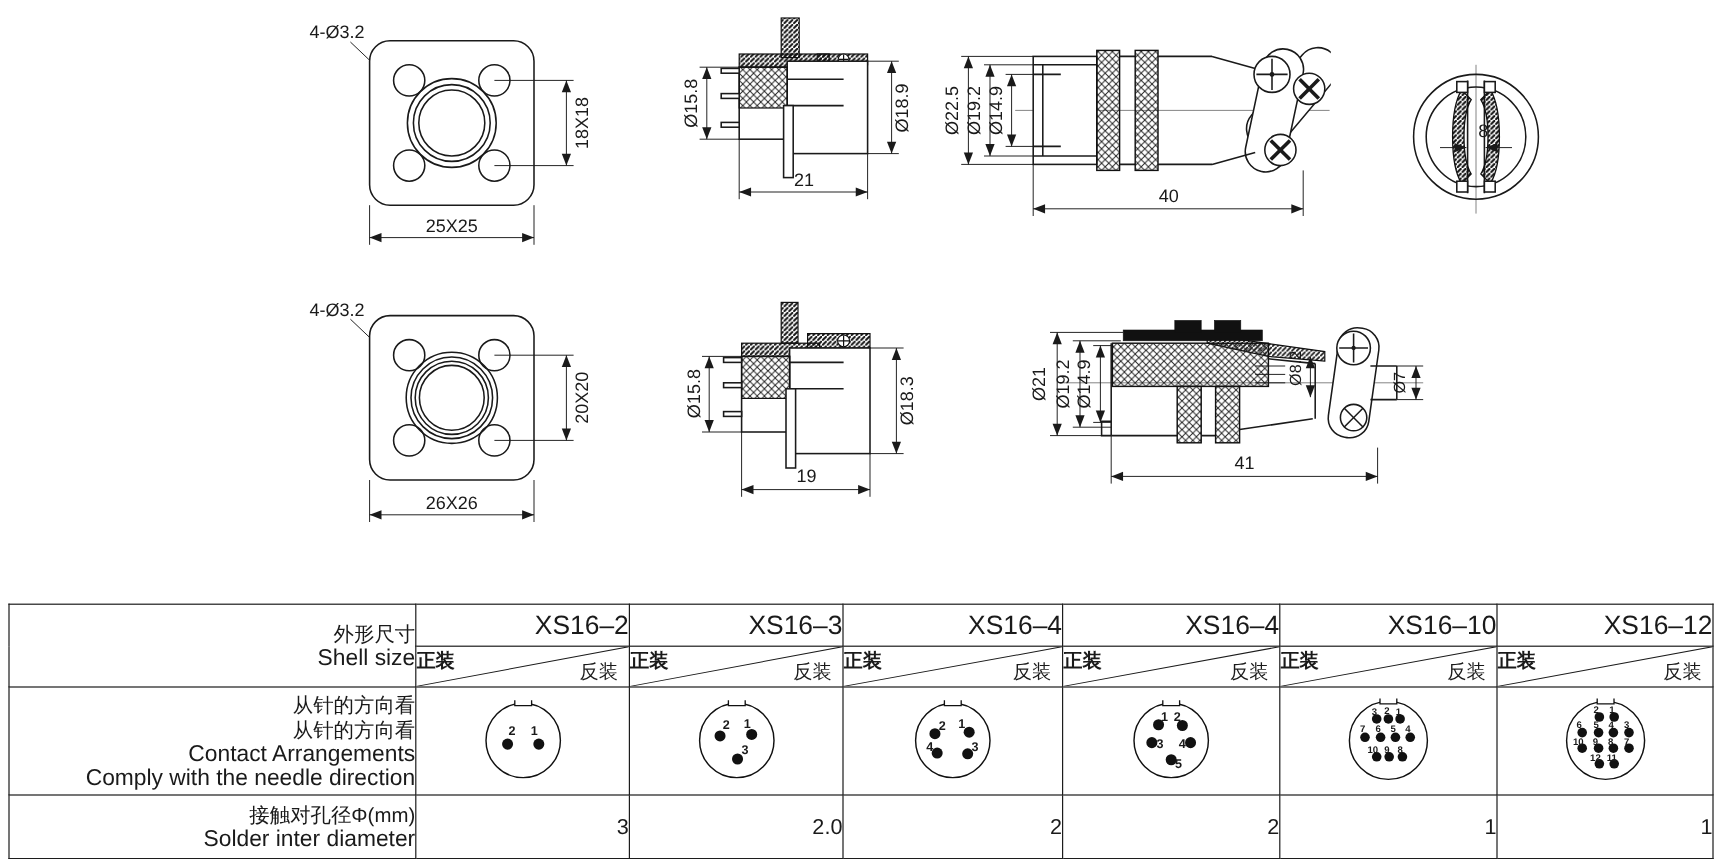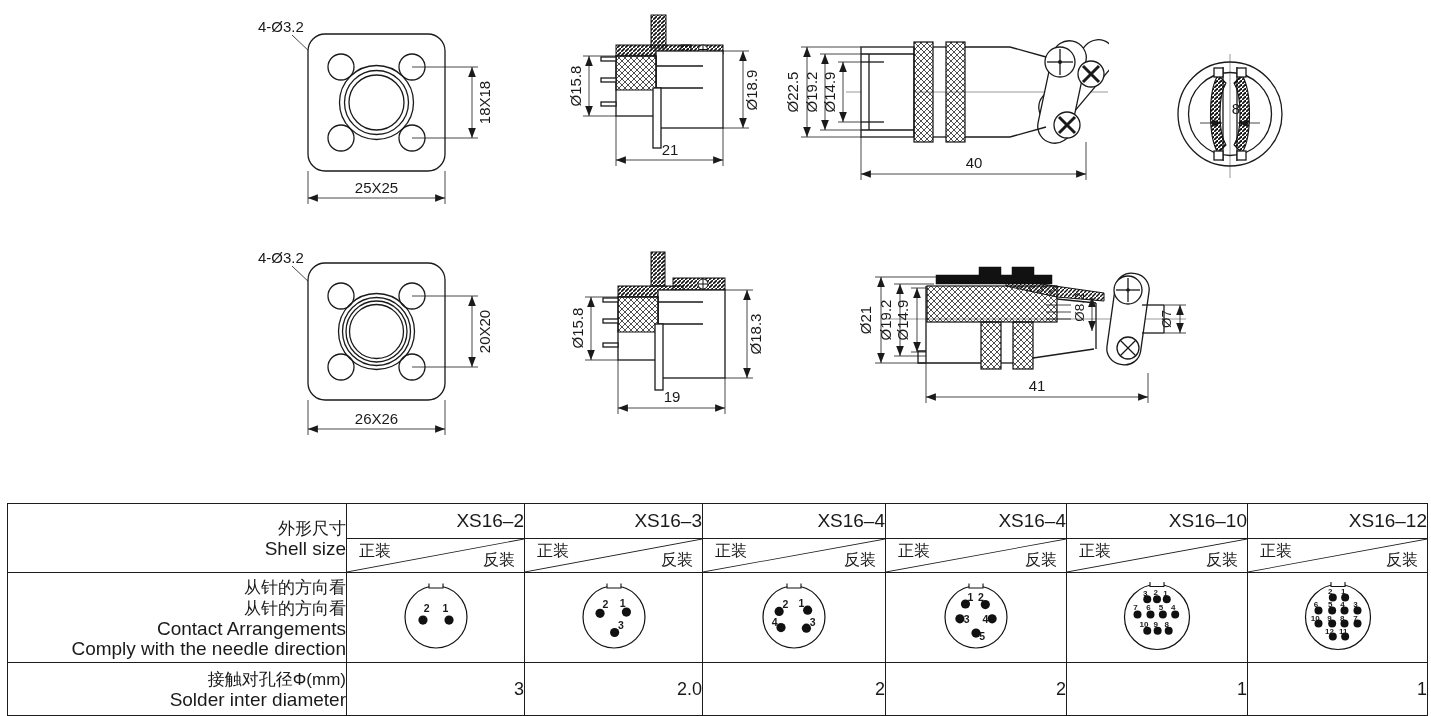--- a/index.html
+++ b/index.html
@@ -16,25 +16,25 @@
   .cl{stroke:#555;stroke-width:0.6;fill:none;}
   .blk{fill:#111;stroke:#111;stroke-width:0.5;}
 
   
   #spec-table{position:absolute;left:7px;top:503px;}
   table{border-collapse:collapse;table-layout:fixed;}
   td,th{border:1.5px solid #1c1c1c;padding:0;font-weight:normal;
         text-align:right;vertical-align:middle;overflow:hidden;}
   .zh{font-size:17px;line-height:21px;}
   .en{font-size:19px;line-height:20px;}
-  .model{font-size:19px;height:34px;}
+  .model{font-size:22px;height:34px;}
   .valcell{font-size:18px;height:52px;}
   .diag{position:relative;height:33px;}
   .diag svg{position:absolute;left:0;top:0;width:100%;height:100%;}
-  .diag .mn{position:absolute;left:12px;top:2px;font-size:16px;}
+  .diag .mn{position:absolute;left:0;top:2px;font-size:16px;font-weight:bold;}
   .diag .mr{position:absolute;right:9px;bottom:1px;font-size:16px;margin-top:20px;}
   .pincell{height:89px;}
   .pincell svg{margin:0 auto;}
 </style>
 </head>
 <body>
 
 <div class="abs" style="left:222px;top:4px;">
 <svg width="250" height="205" viewBox="0 0 250 205">
   <defs>

